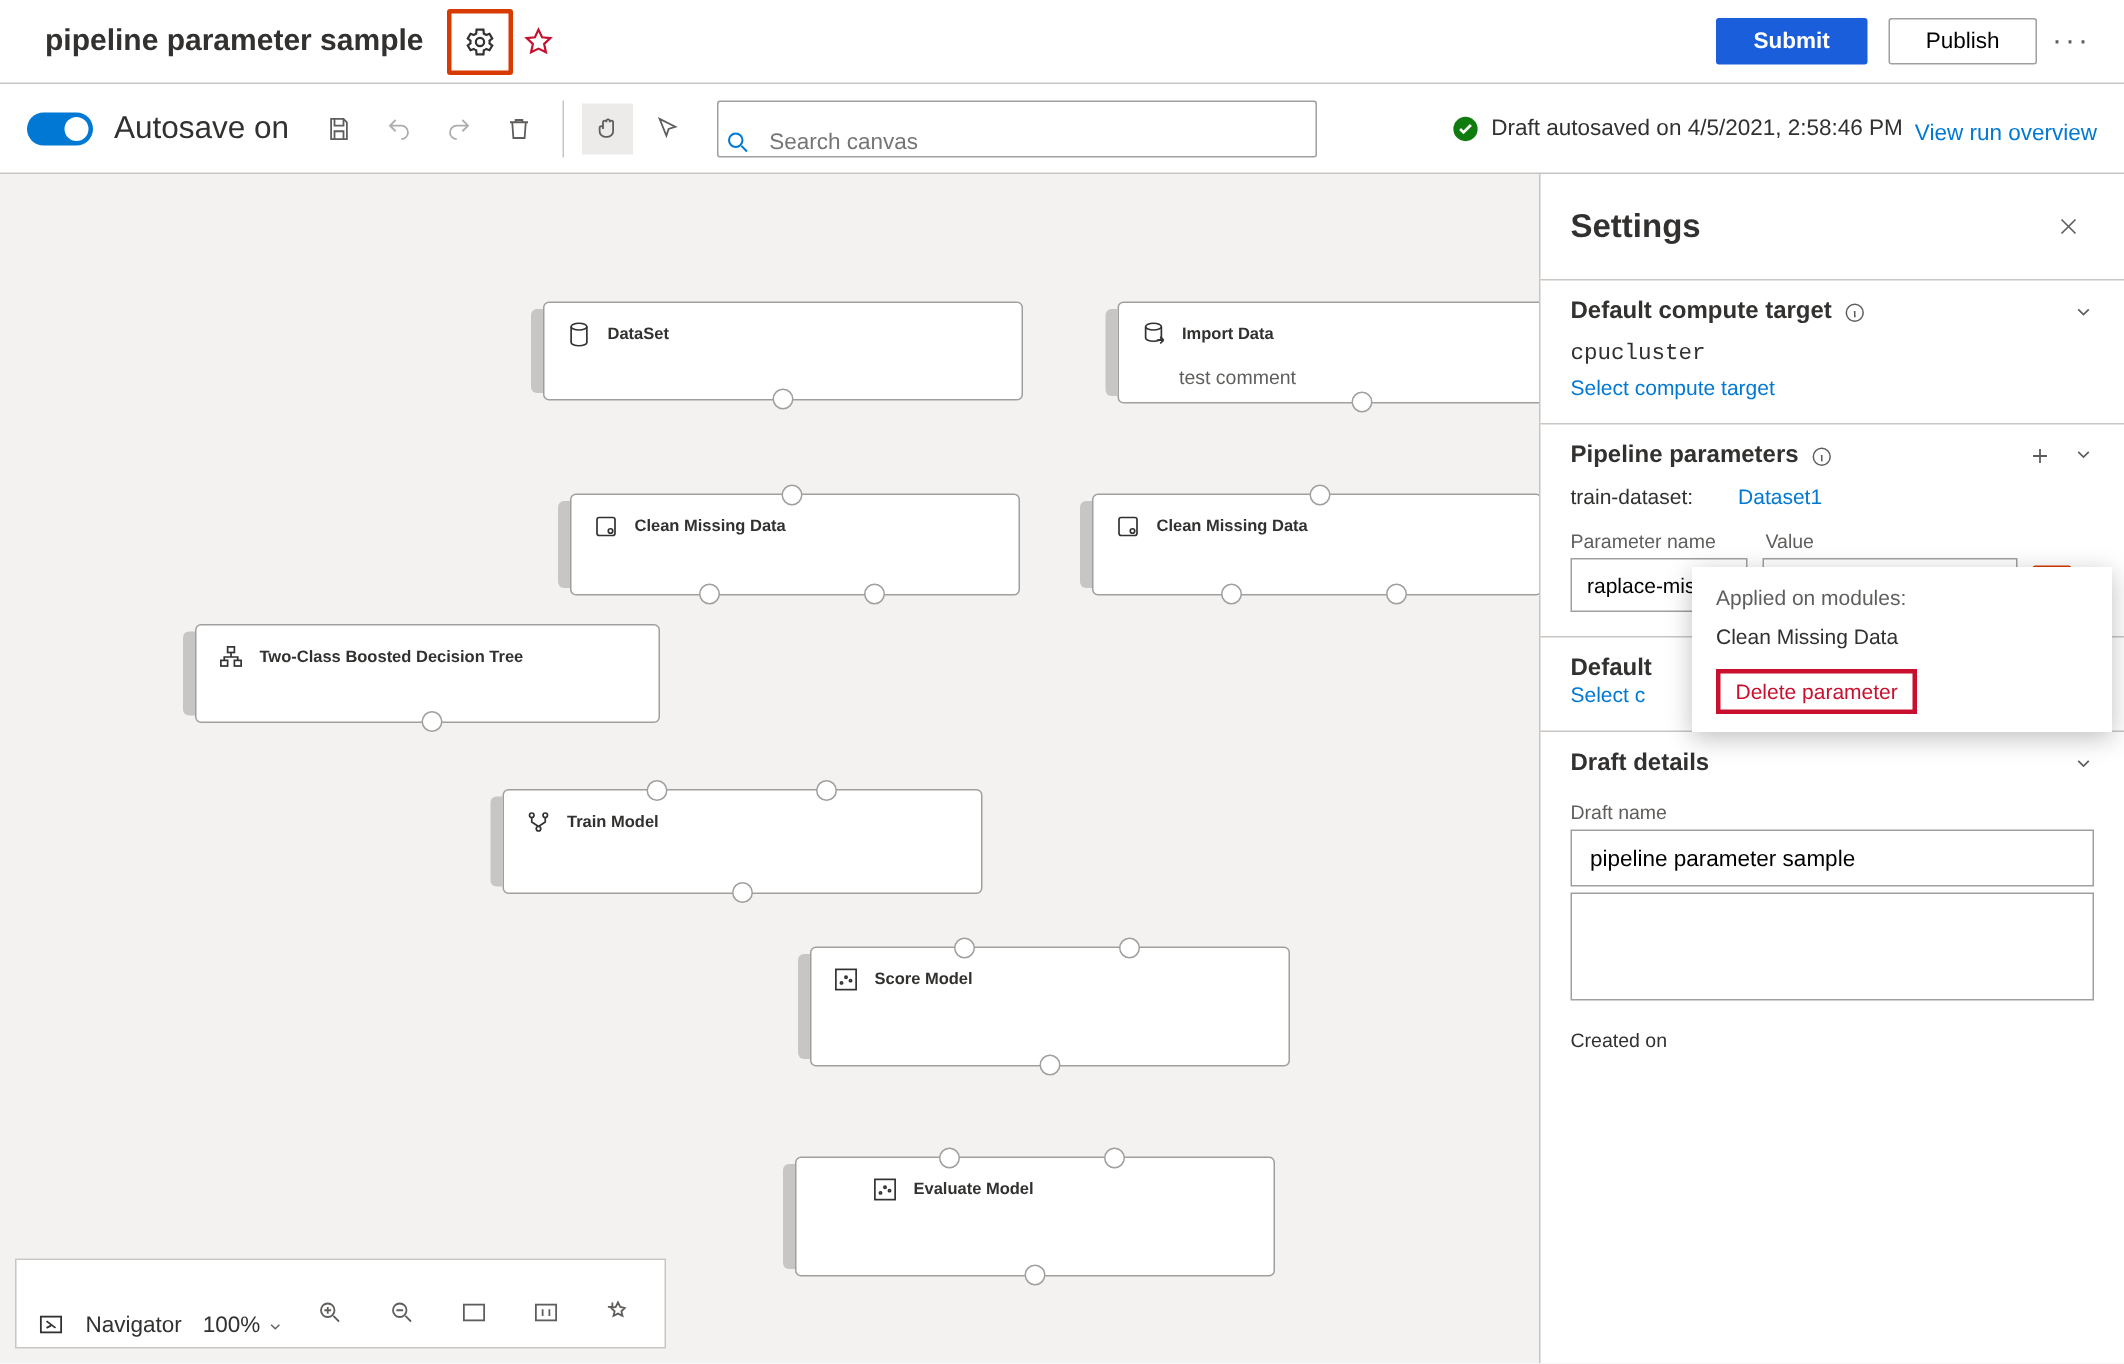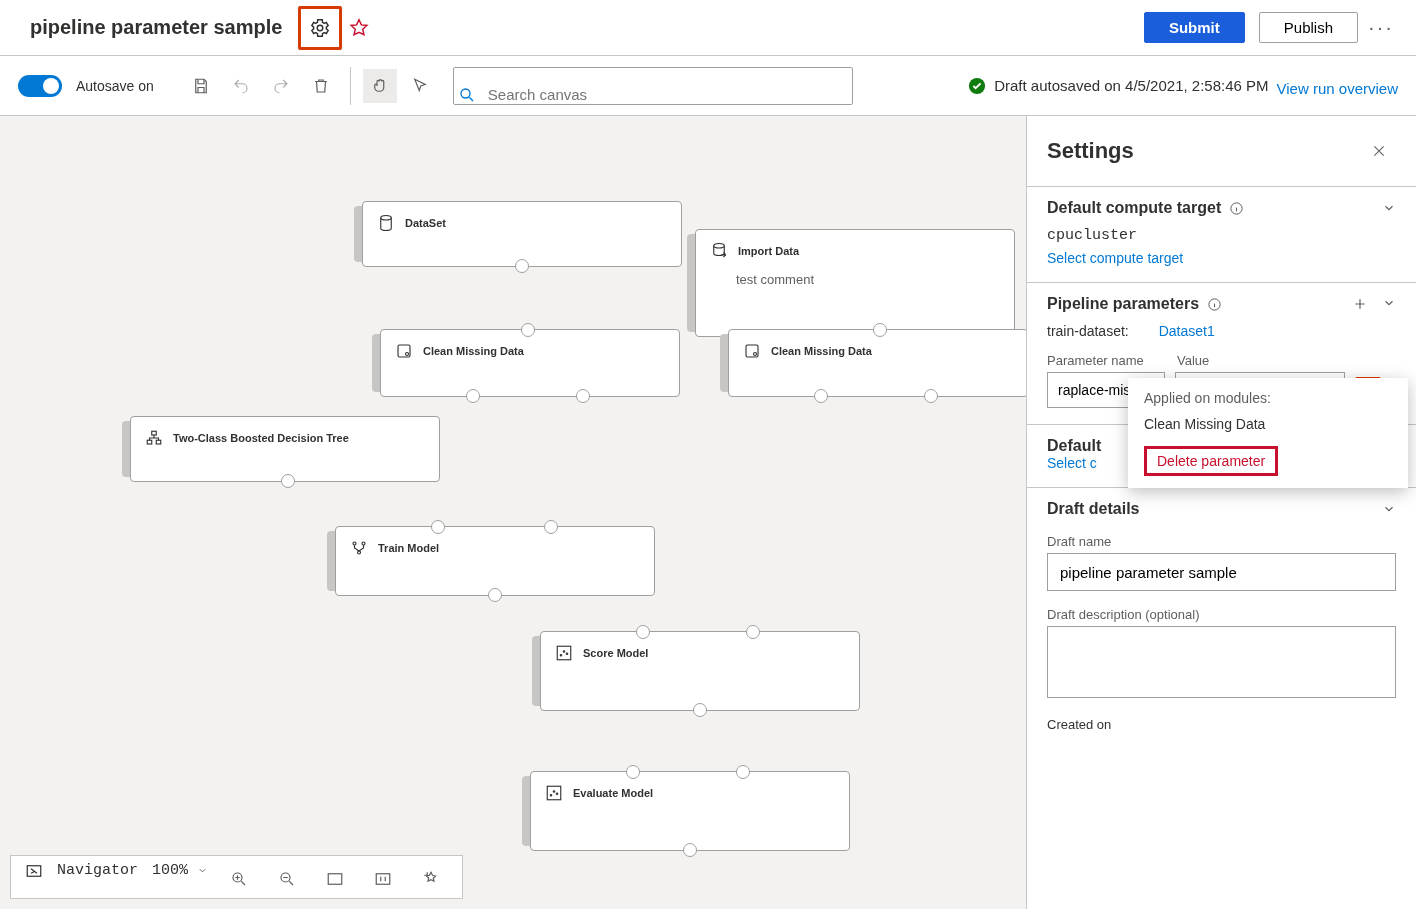--- a/index.html
+++ b/index.html
@@ -21,21 +21,21 @@
   .icon-btn{width:34px;height:34px;display:flex;align-items:center;justify-content:center;border:none;background:none;color:var(--soft);cursor:pointer;}
   .icon-btn svg{stroke:currentColor;fill:none;}
   .hl-red{border:3px solid #D83B01;border-radius:2px;padding:2px;}
   .spacer{flex:1;}
   .btn{padding:6px 24px;border:1px solid var(--border2);background:#fff;border-radius:2px;font-size:15px;cursor:pointer;}
   .btn-primary{background:var(--blue-fill);color:#fff;border-color:var(--blue-fill);font-weight:600;}
 
   .toolbar{display:flex;align-items:center;padding:10px 18px;gap:6px;border-bottom:1px solid var(--border);height:60px;position:relative;}
   .toggle{width:44px;height:22px;border-radius:11px;background:var(--blue);position:relative;cursor:pointer;}
   .toggle::after{content:"";width:16px;height:16px;background:#fff;border-radius:50%;position:absolute;right:3px;top:3px;}
-  .autosave-label{font-size:14px;margin-left:8px;margin-right:24px;}
+  .autosave-label{font-size:21px;margin-left:8px;margin-right:10px;}
   .tb-sep{width:1px;height:38px;background:var(--border);margin:0 6px;}
   .tool-active{background:#EDEBE9;}
   .search-box{display:flex;align-items:flex-end;border:1px solid var(--border2);border-radius:2px;height:38px;width:400px;padding:0 4px;color:var(--soft);margin-left:10px;}
   .search-box input{border:none;outline:none;flex:1;font-size:15px;margin-left:10px;color:var(--ink);}
   .status-row{display:flex;align-items:center;gap:8px;margin-left:auto;font-size:15px;}
   .status-row .link{color:var(--blue);}
   .green-dot{width:18px;height:18px;}
 
   .workspace{position:relative;height:793px;background:var(--bg);}
   .canvas{position:absolute;inset:0;}
@@ -63,21 +63,21 @@
   .popup .hdr{color:var(--soft);margin-bottom:10px;}
   .popup .mod{margin-bottom:14px;}
   .popup .delete{color:var(--red);border:3px solid var(--red);display:inline-block;padding:4px 10px;}
   .draft-input{border:1px solid var(--border2);width:100%;height:38px;padding:0 12px;font-size:15px;margin-top:4px;}
   .draft-ta{border:1px solid var(--border2);width:100%;height:72px;padding:8px 12px;margin-top:4px;resize:none;}
   .small-lbl{color:var(--soft);font-size:13px;margin-top:16px;}
   .sec-draft .sec-actions{margin-left:auto;}
   .curtailed-link{color:var(--blue);}
 
   
-  .bottombar{position:absolute;left:10px;bottom:10px;display:flex;align-items:flex-start;gap:14px;background:#fff;border:1px solid var(--border);padding:6px 14px;height:44px;font-family:Liberation Mono, monospace;}
+  .bottombar{position:absolute;left:10px;bottom:10px;display:flex;align-items:flex-end;gap:14px;background:#fff;border:1px solid var(--border);padding:6px 14px;height:60px;}
   .bb-text{font-size:15px;}
 
   
   .node{position:absolute;background:#fff;border:1px solid var(--border2);border-radius:4px;}
   .node .node-head{display:flex;align-items:center;gap:10px;padding:12px 14px;font-weight:600;font-size:11px;}
   .node-handle{width:8px;background:var(--border);border-radius:4px 0 0 4px;position:absolute;left:-9px;top:4px;bottom:4px;}
   .node .subtext{padding:0 14px 12px 40px;color:var(--soft);font-size:13px;font-weight:normal;}
   .port{position:absolute;width:14px;height:14px;border:1px solid var(--border2);background:#fff;border-radius:50%;}
   svg.wires{position:absolute;inset:0;pointer-events:none;}
   svg.wires path{stroke:var(--border2);stroke-width:1.5;fill:none;}
@@ -187,21 +187,21 @@
       <div class="node-head">
           <svg width="18" height="18" viewBox="0 0 24 24" stroke="#323130" fill="none" stroke-width="1.5">
             <ellipse cx="12" cy="5" rx="7" ry="3"></ellipse>
             <path d="M5 5v14c0 1.7 3.1 3 7 3s7-1.3 7-3V5"></path>
           </svg>
           <span>DataSet</span>
         </div>
       <div class="port" style="left:152px;bottom:-7px;"></div>
     </div>
 
-    <div class="node" style="left:695px;top:85px;width:320px;height:108px;margin-top:28px;">
+    <div class="node" style="left:745px;top:85px;width:320px;height:68px;">
       <div class="node-handle"></div>
       <div class="node-head">
           <svg width="18" height="18" viewBox="0 0 24 24" stroke="#323130" fill="none" stroke-width="1.5">
             <ellipse cx="12" cy="5" rx="7" ry="3"></ellipse>
             <path d="M5 5v10c0 1.7 3.1 3 7 3s7-1.3 7-3V5"></path>
             <path d="M18 14l3 3m0 0l-3 3m3-3h-6"></path>
           </svg>
           <span>Import Data</span>
         </div>
       <div class="subtext">test comment</div>
@@ -275,21 +275,21 @@
             <circle cx="12" cy="10" r="1"></circle>
             <circle cx="16" cy="13" r="1"></circle>
           </svg>
           <span>Score Model</span>
         </div>
       <div class="port" style="left:95px;top:-7px;"></div>
       <div class="port" style="left:205px;top:-7px;"></div>
       <div class="port" style="left:152px;bottom:-7px;"></div>
     </div>
 
-    <div class="node" style="left:530px;top:655px;width:320px;height:80px;">
+    <div class="node" style="left:530px;top:655px;width:320px;height:80px;padding-left:36px;">
       <div class="node-handle"></div>
       <div class="node-head">
           <svg width="18" height="18" viewBox="0 0 24 24" stroke="#323130" fill="none" stroke-width="1.5">
             <rect x="3" y="3" width="18" height="18"></rect>
             <circle cx="8" cy="15" r="1"></circle>
             <circle cx="12" cy="10" r="1"></circle>
             <circle cx="16" cy="13" r="1"></circle>
           </svg>
           <span>Evaluate Model</span>
         </div>
@@ -379,21 +379,20 @@
       <div class="sec-title-row">
         <span class="sec-title">Draft details</span>
         <div class="sec-actions">
           <svg width="14" height="14" viewBox="0 0 24 24" stroke="currentColor" fill="none" stroke-width="2">
               <path d="M6 9l6 6 6-6"></path>
             </svg>
         </div>
       </div>
       <div class="small-lbl">Draft name</div>
       <input class="draft-input" value="pipeline parameter sample" style="">
-      <div class="small-lbl">Draft description (optional)</div>
       <textarea class="draft-ta" style=""></textarea>
       <div class="small-lbl" style="color:var(--ink);">Created on</div>
     </div>
   </div>
 
   <div class="bottombar">
     <svg width="18" height="18" viewBox="0 0 24 24" stroke="#323130" fill="none" stroke-width="1.6">
         <rect x="3" y="5" width="18" height="14"></rect>
         <path d="M8 9l8 6M8 15l4-2"></path>
       </svg>

